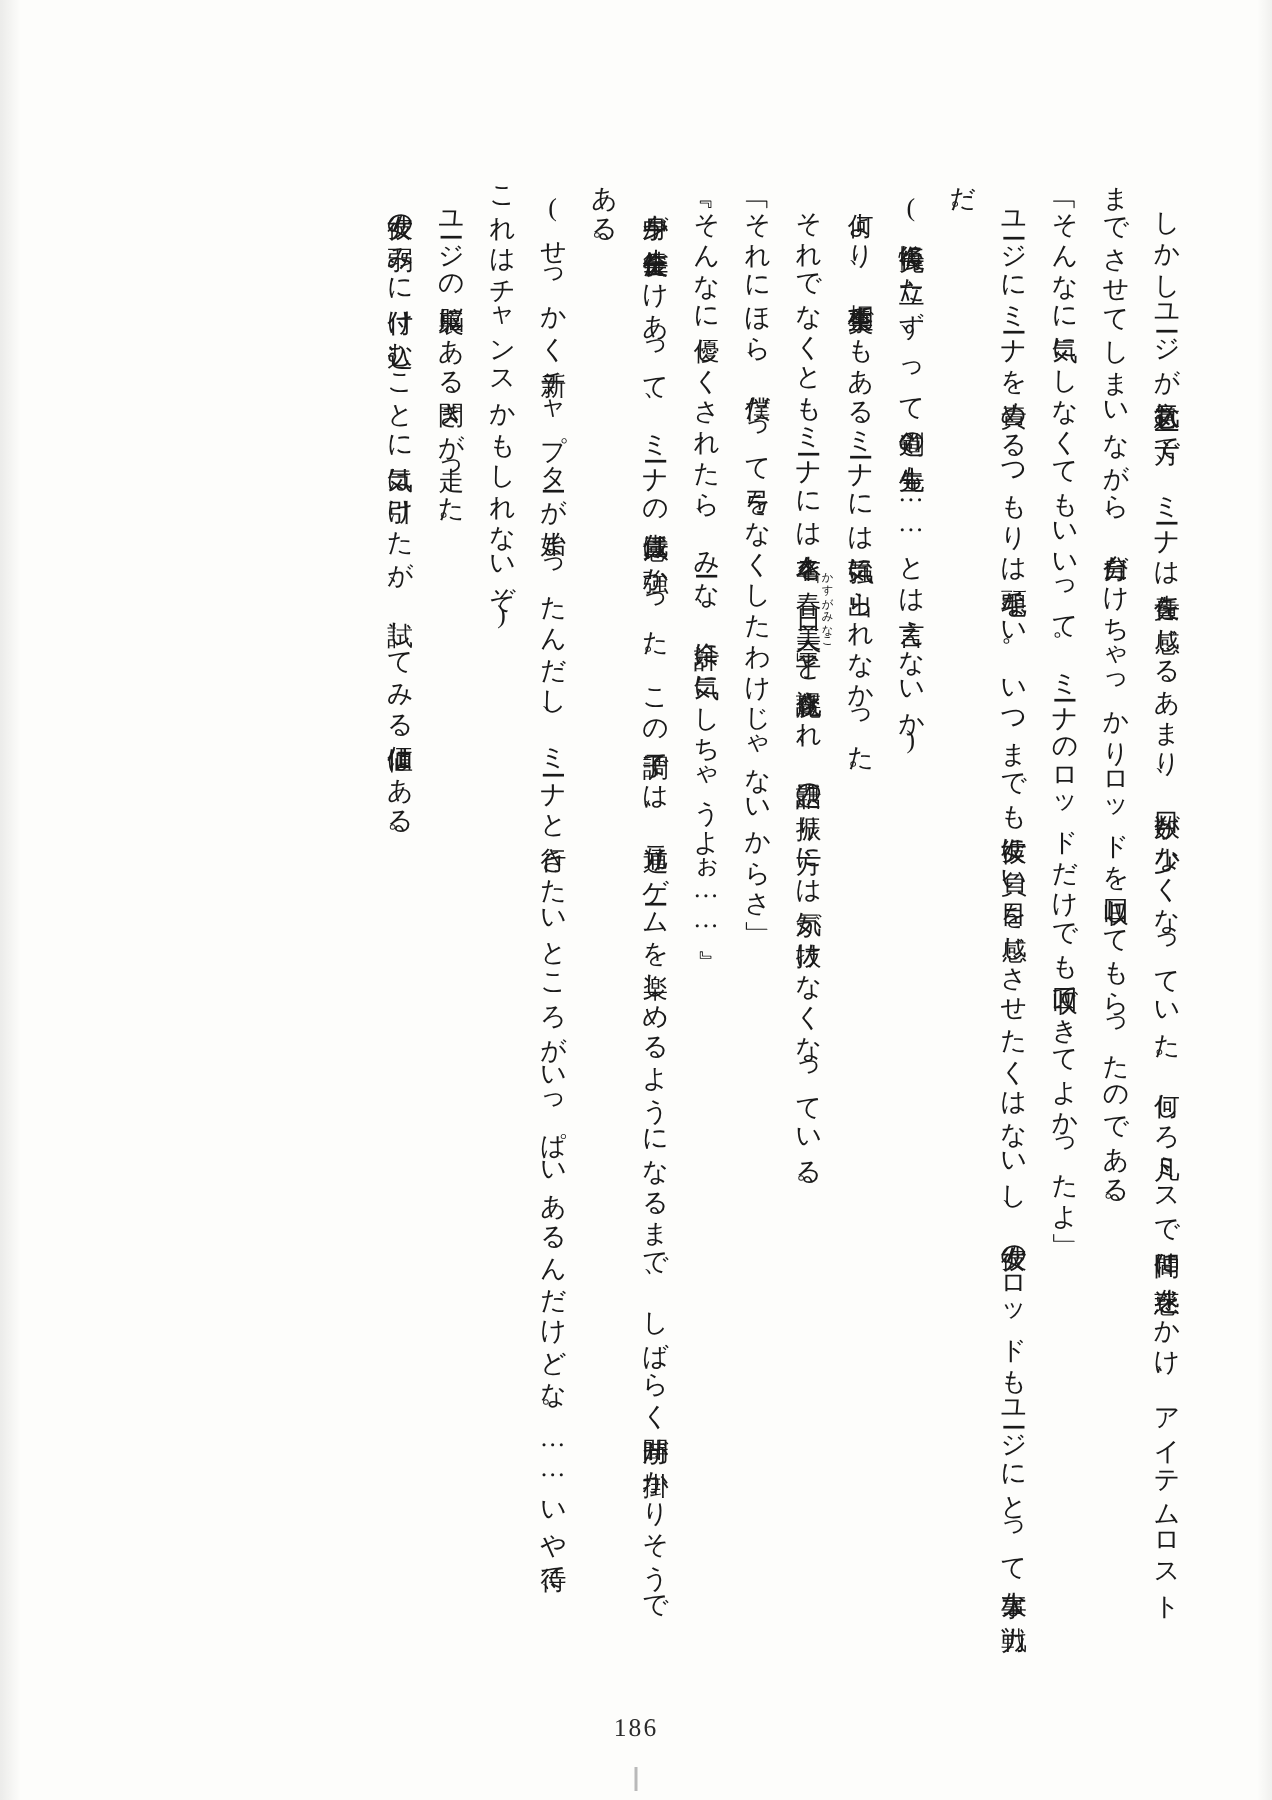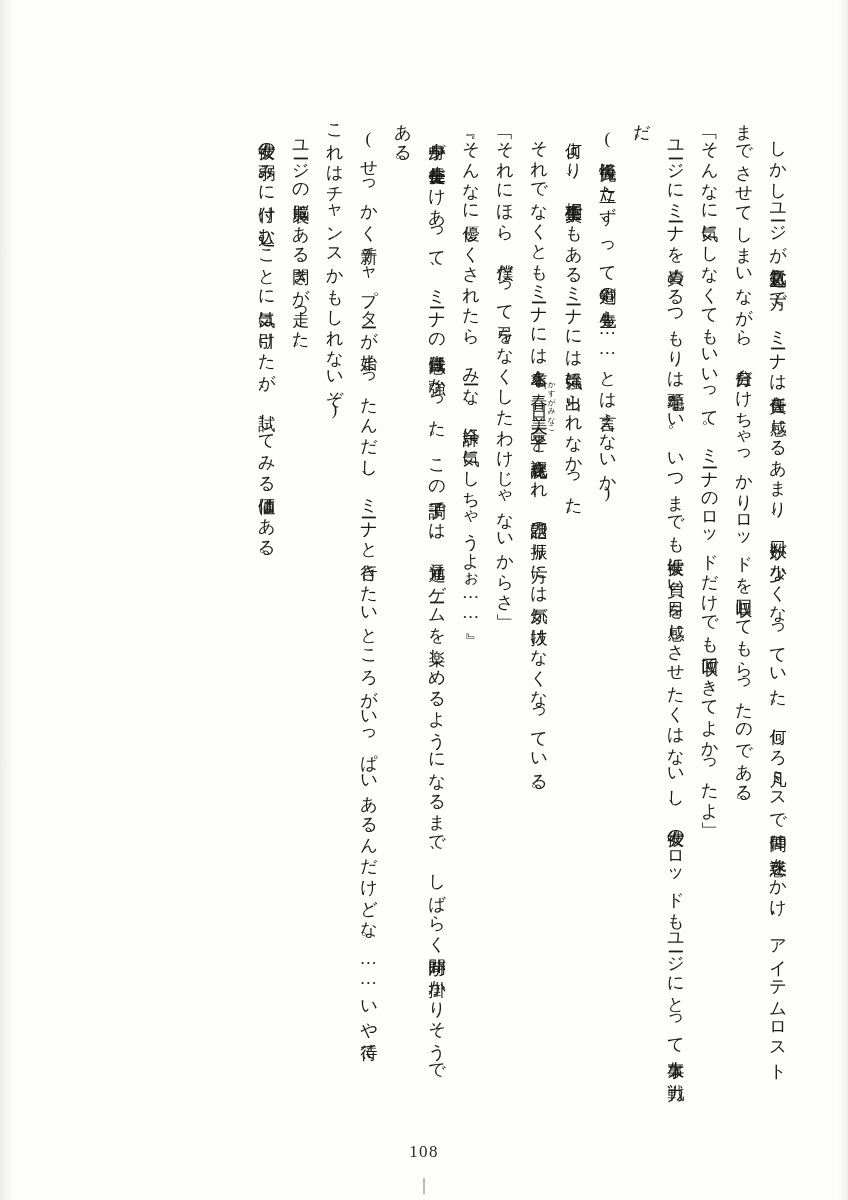--- a/index.html
+++ b/index.html
@@ -104,16 +104,16 @@
 
     <p class="para">「それにほら、僕だって弓をなくしたわけじゃないからさ」</p>
     <p class="para">『そんなに優しくされたら、みーな、余計に気にしちゃうよぉ……』</p>
     <p class="para">中身が生徒会長だけあって、ミーナの責任感は強かった。この調子では、元通りゲームを楽しめるようになるまで、しばらく時間が掛かりそうである。</p>
     <p class="para">(せっかく新チャプターが始まったんだし、ミーナと行きたいところがいっぱいあるんだけどな。……いや待て、これはチャンスかもしれないぞ)</p>
     <p class="para">ユージの脳裏にある閃きが走った。</p>
     <p class="para">彼女の弱みに付け込むことに気は引けたが、試してみる価値はある。</p>
 
   </div>
 
-  <div class="page-number">108</div>
+  <div class="page-number">186</div>
   <div class="spine-mark"></div>
 
 </div>
 
 </body></html>

